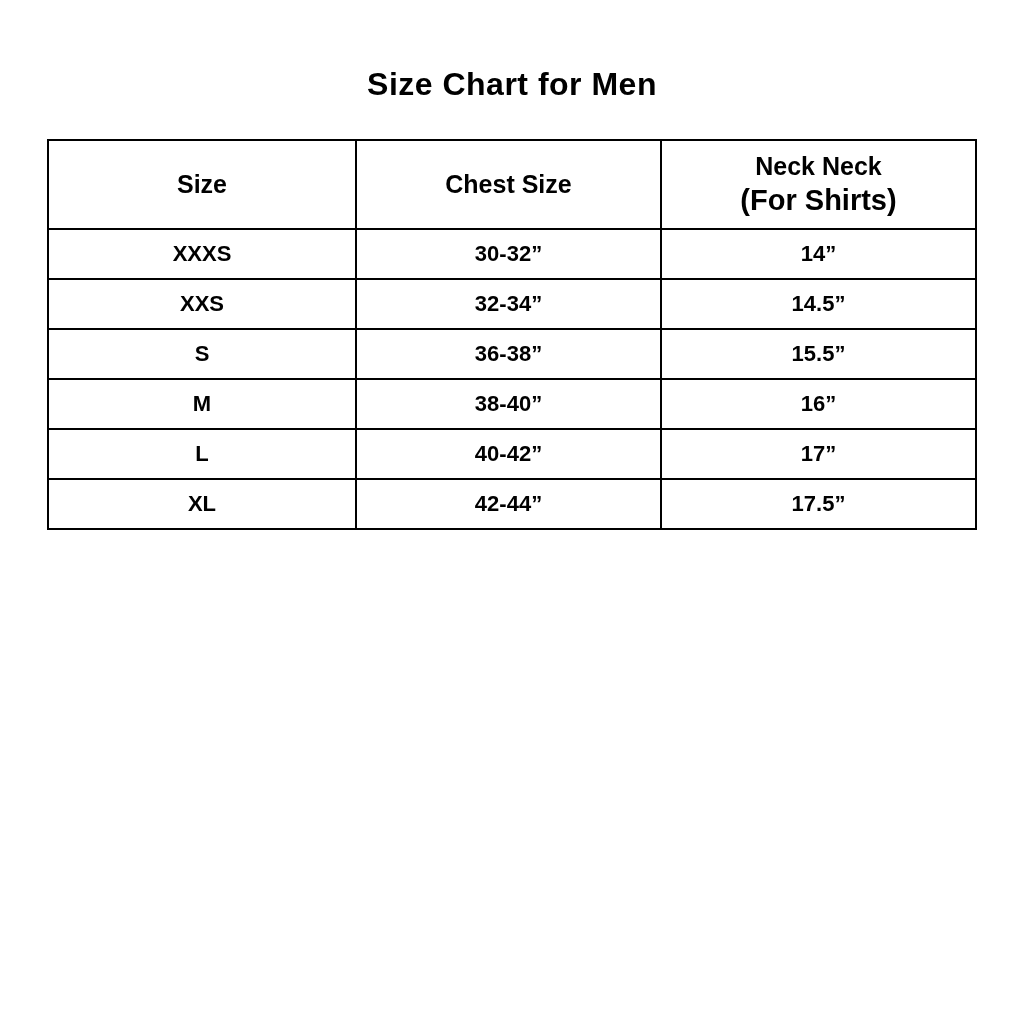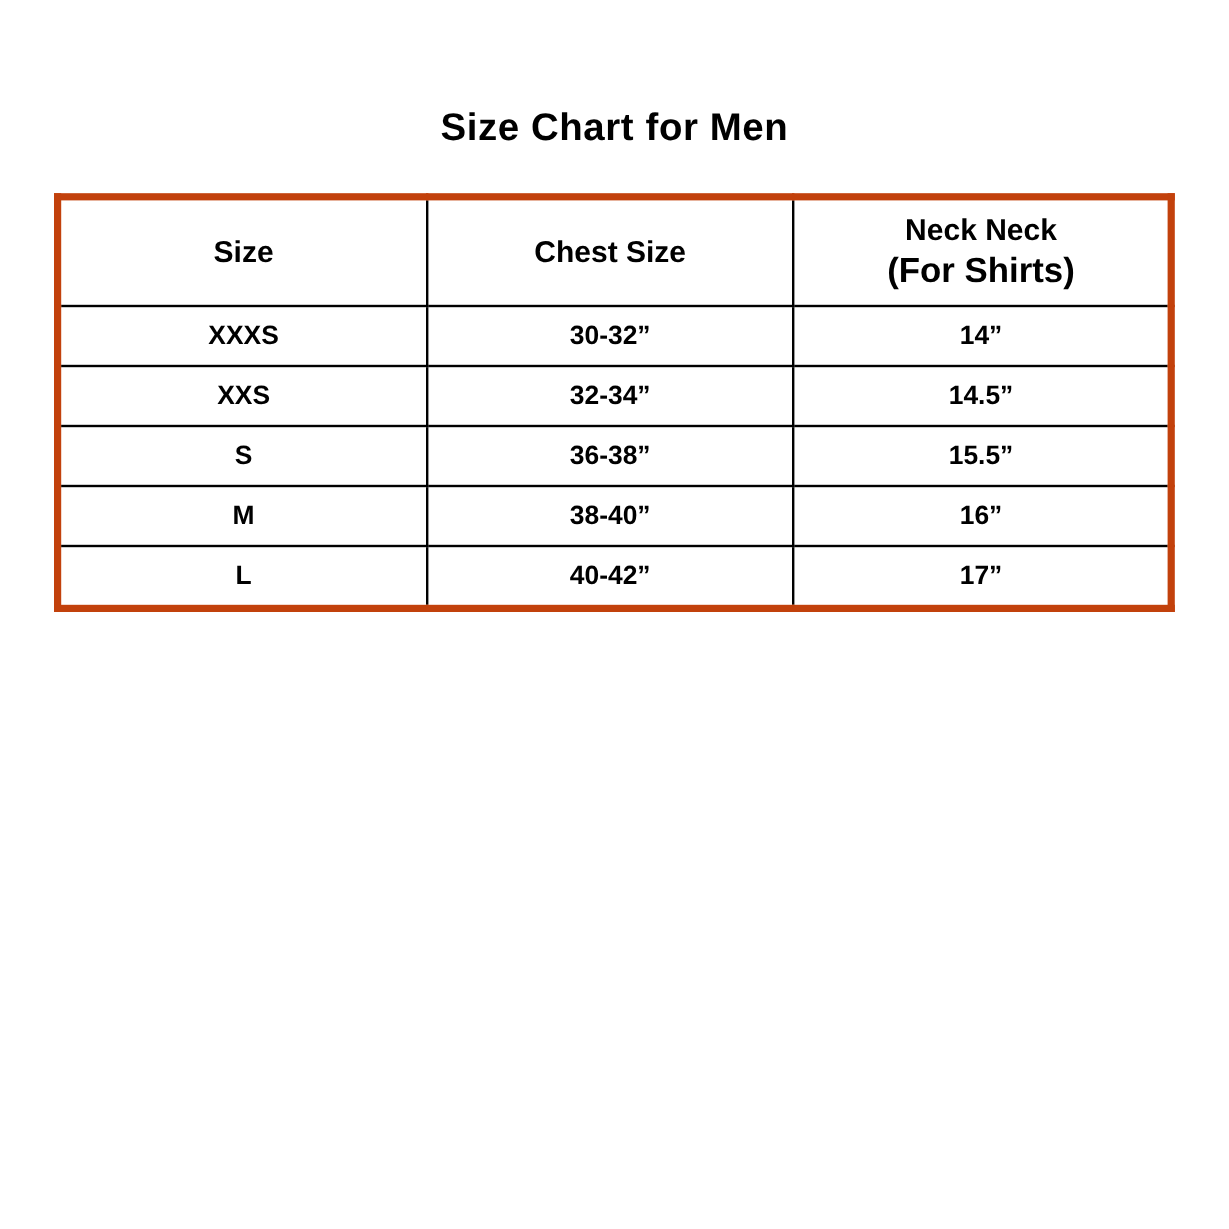--- a/index.html
+++ b/index.html
@@ -8,35 +8,35 @@
     width: 1024px;
     height: 1024px;
     background: #ffffff;
     color: #000000;
     font-family: "Liberation Sans", sans-serif;
   }
   .page {
     width: 1024px;
     height: 1024px;
     box-sizing: border-box;
-    padding-top: 88px;
+    padding-top: 66px;
   }
   .title {
     margin: 0 0 36px 0;
     text-align: center;
     font-size: 32px;
     font-weight: bold;
     letter-spacing: 0.5px;
   }
   table.size-chart {
     border-collapse: collapse;
     table-layout: fixed;
     width: 928px;
     margin: 0 auto;
-    border: 6px solid #c2410c;
+    border: 2px solid #c2410c;
   }
   col.c1 { width: 308px; }
   col.c2 { width: 305px; }
   col.c3 { width: 315px; }
   th, td {
     border: 2px solid #000000;
     text-align: center;
     vertical-align: middle;
     font-weight: bold;
     padding: 0;
@@ -100,16 +100,21 @@
       <tr>
         <td>M</td>
         <td>38-40”</td>
         <td>16”</td>
       </tr>
       <tr>
         <td>L</td>
         <td>40-42”</td>
         <td>17”</td>
       </tr>
+      <tr>
+        <td>XL</td>
+        <td>42-44”</td>
+        <td>17.5”</td>
+      </tr>
     </tbody>
   </table>
 
 </div>
 
 </body></html>

